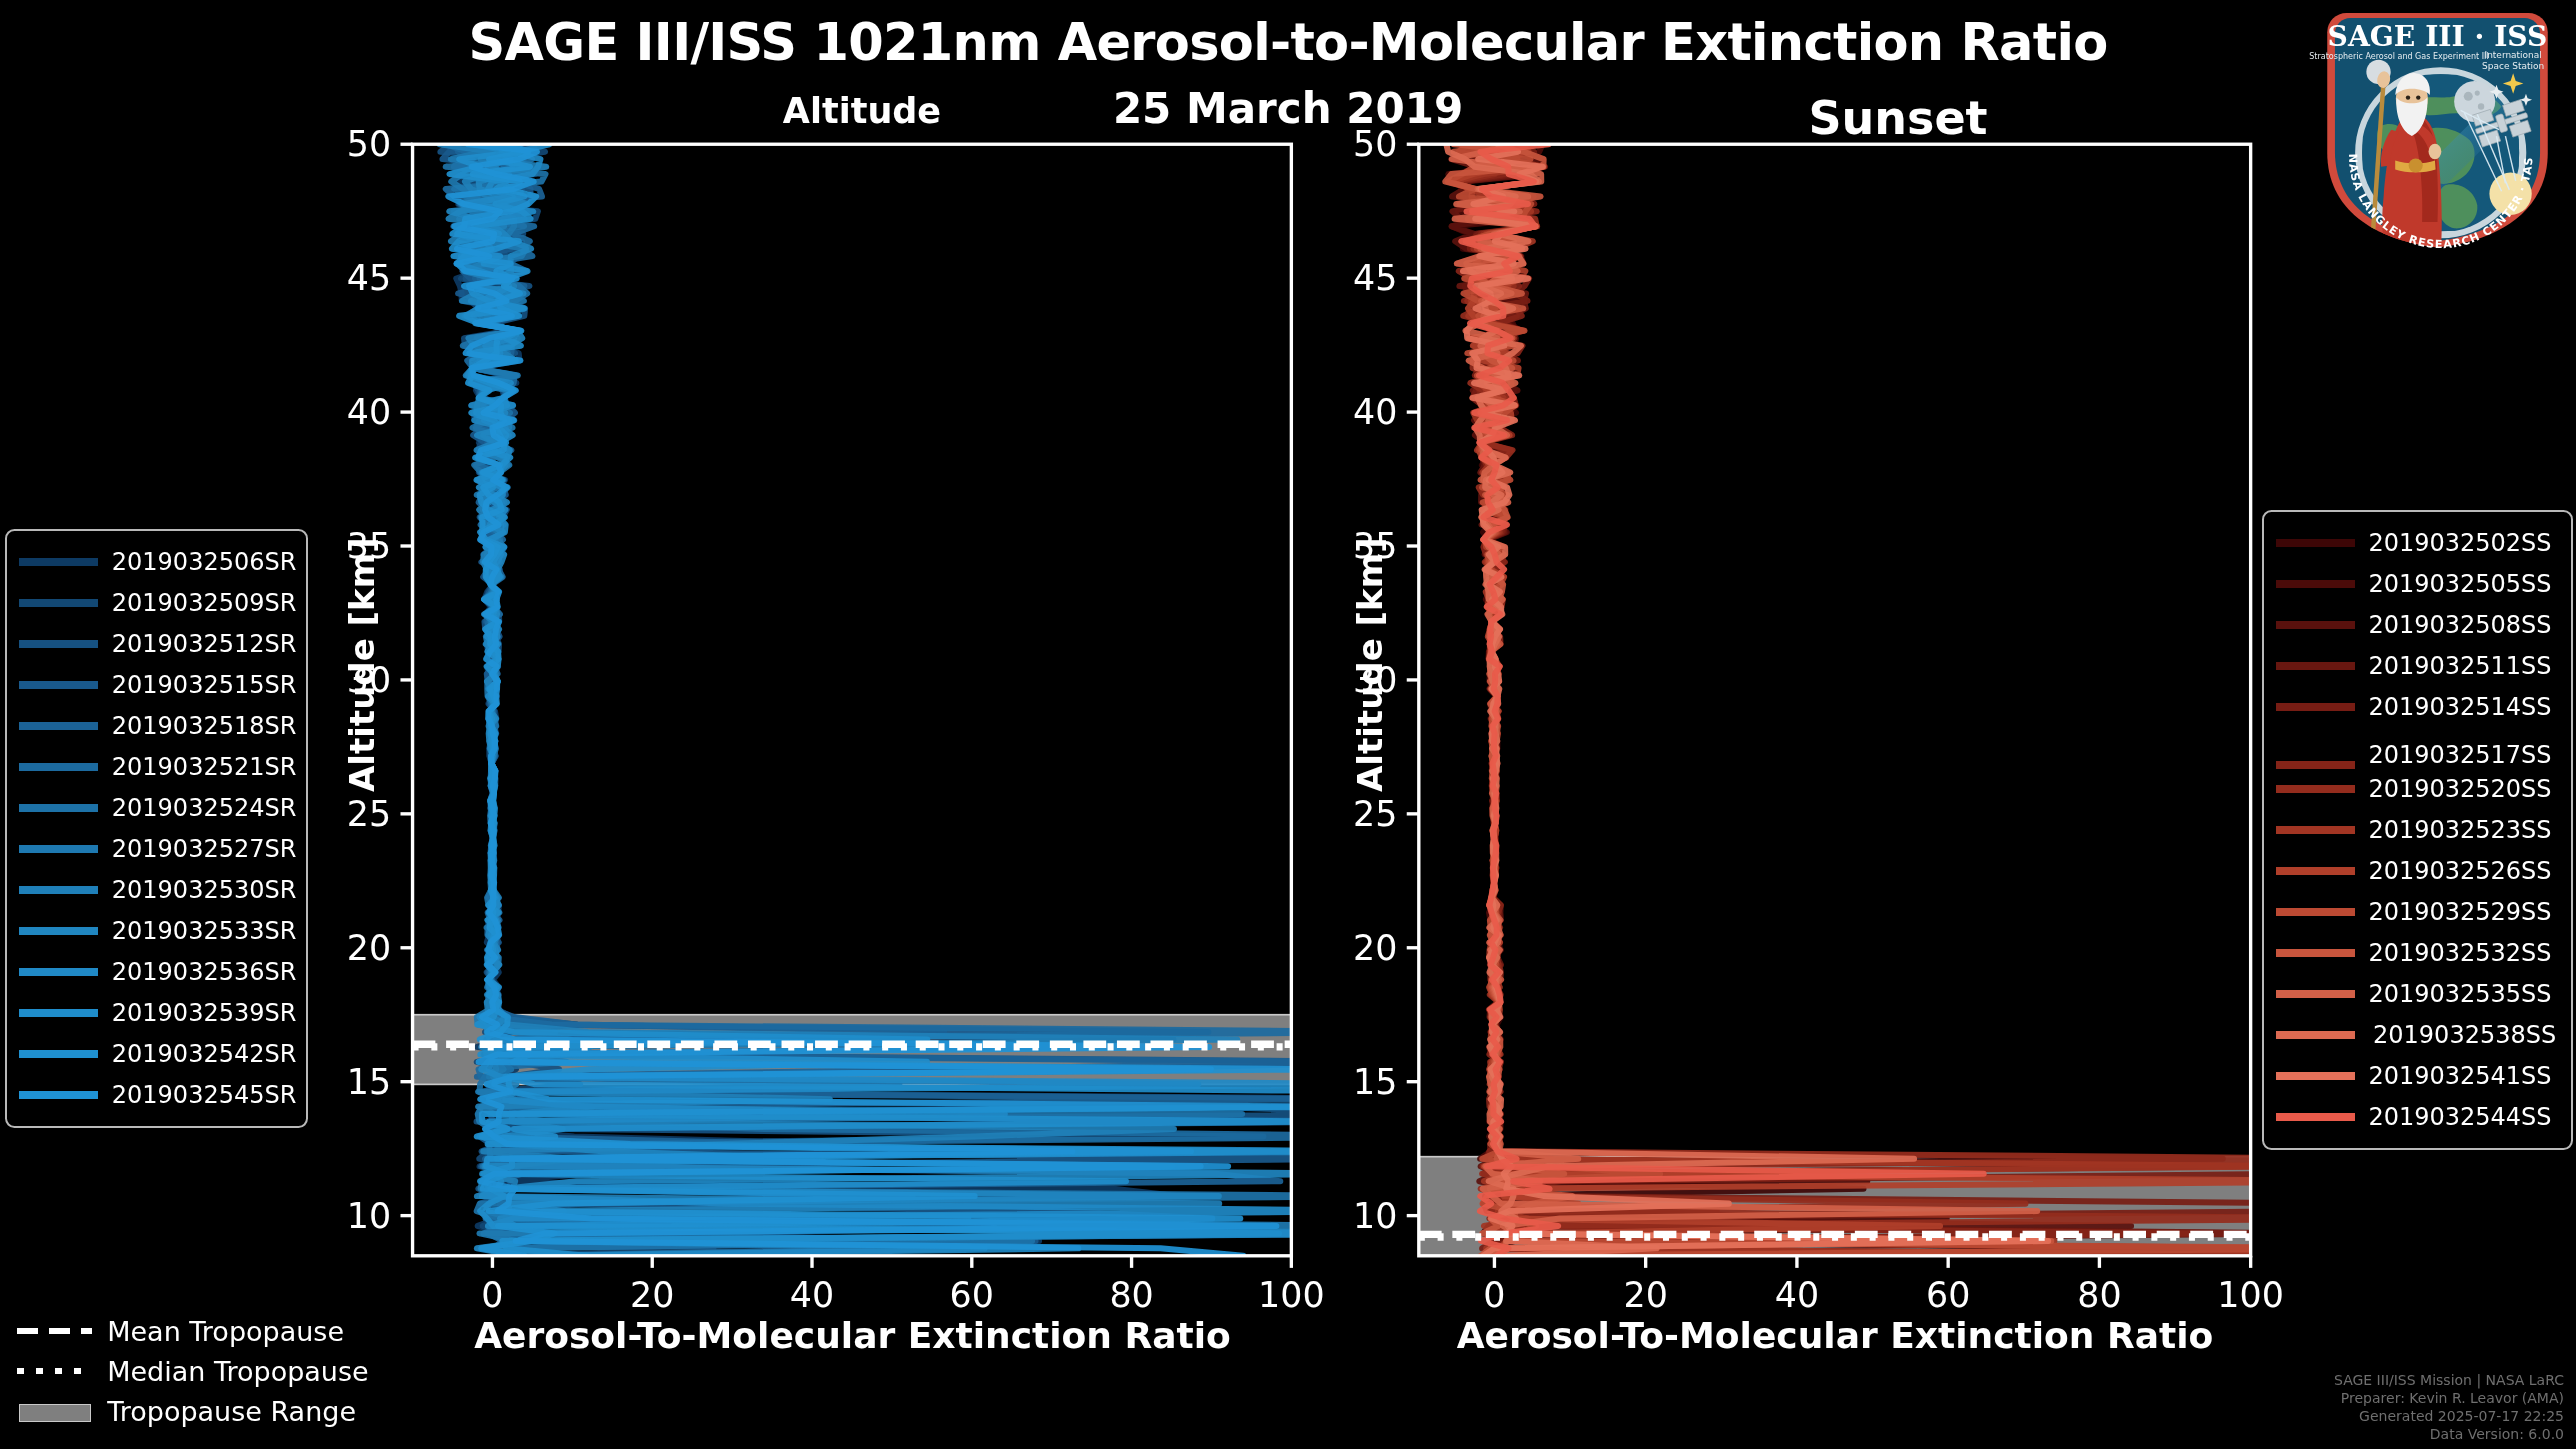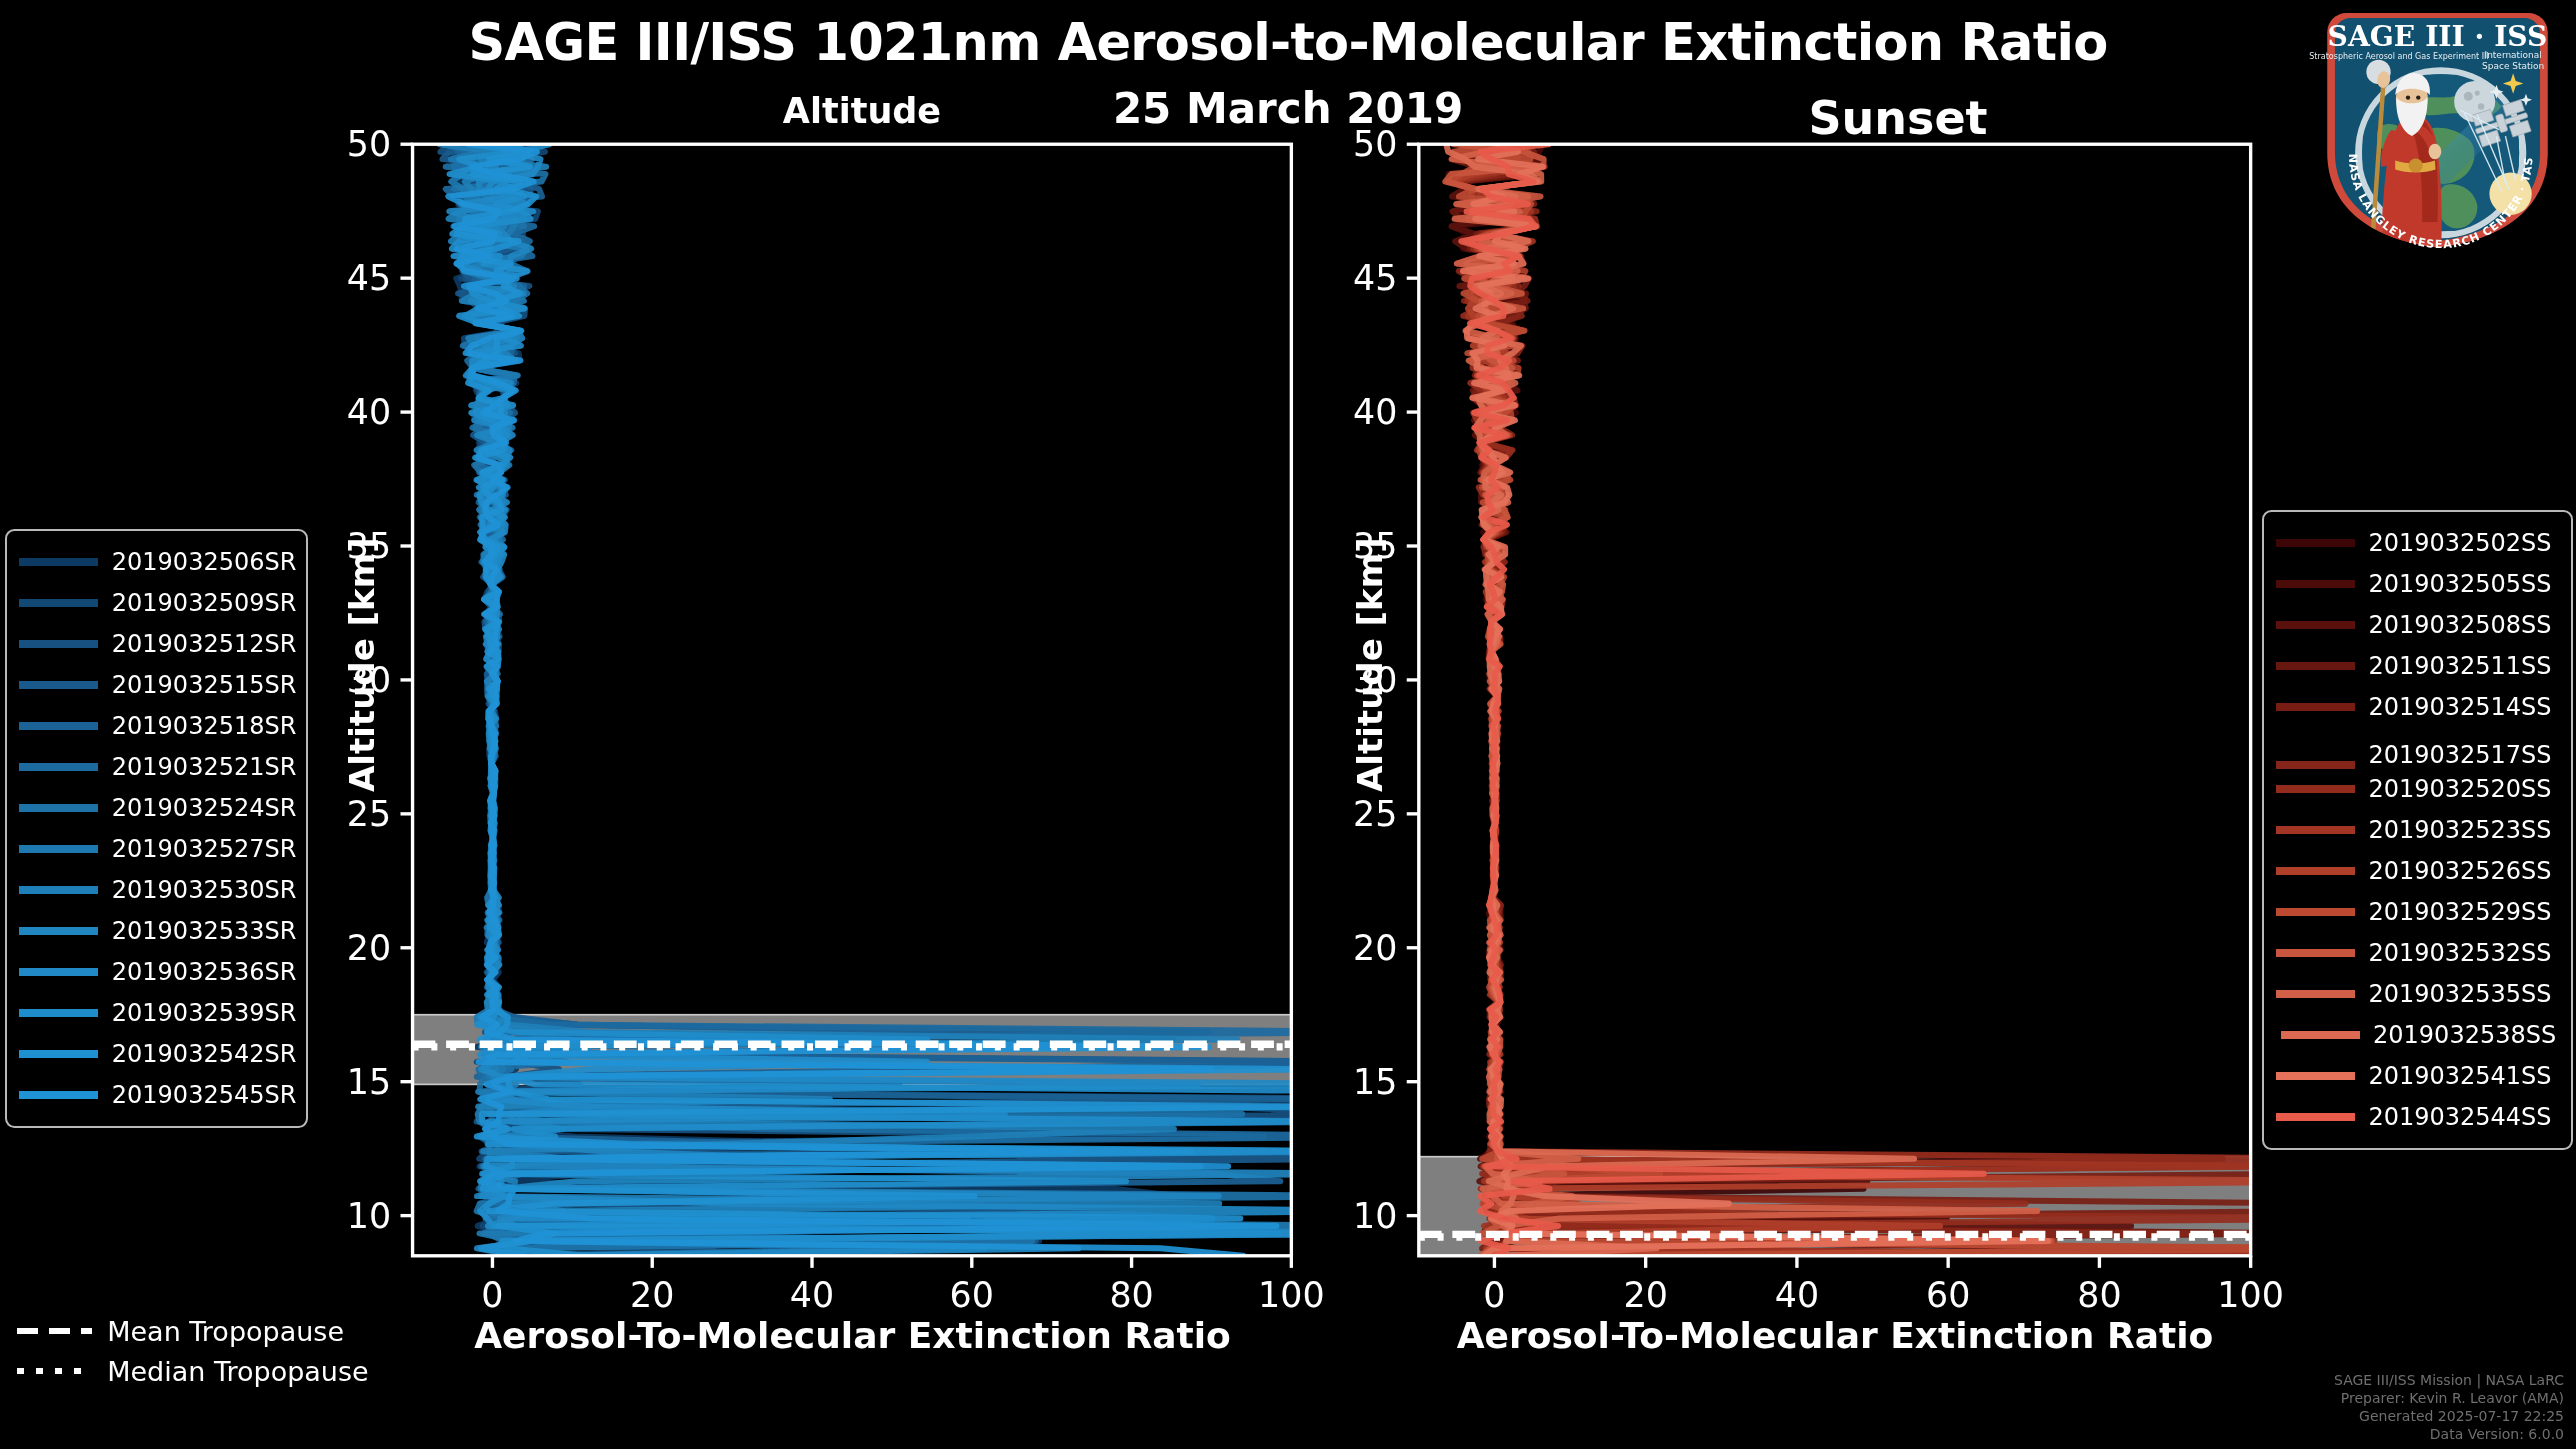--- a/index.html
+++ b/index.html
@@ -287,21 +287,21 @@
       <div class="legend-text">2019032529SS</div>
     </div>
     <div class="legend-row" style="justify-content: flex-start;">
       <div class="legend-swatch" style="background: rgb(200, 85, 61);"></div>
       <div class="legend-text">2019032532SS</div>
     </div>
     <div class="legend-row" style="justify-content: flex-start;">
       <div class="legend-swatch" style="background: rgb(210, 96, 72);"></div>
       <div class="legend-text">2019032535SS</div>
     </div>
-    <div class="legend-row" style="justify-content: flex-end;">
+    <div class="legend-row" style="justify-content: space-between;">
       <div class="legend-swatch" style="background: rgb(220, 106, 82);"></div>
       <div class="legend-text">2019032538SS</div>
     </div>
     <div class="legend-row" style="justify-content: flex-start;">
       <div class="legend-swatch" style="background: rgb(228, 113, 90);"></div>
       <div class="legend-text">2019032541SS</div>
     </div>
     <div class="legend-row" style="justify-content: flex-start;">
       <div class="legend-swatch" style="background: rgb(232, 90, 74);"></div>
       <div class="legend-text">2019032544SS</div>
@@ -313,20 +313,26 @@
       <div class="tk-mark">
         <div class="dash-mark"></div>
       </div>
       <div class="tk-text">Mean Tropopause</div>
     </div>
     <div class="tk-row">
       <div class="tk-mark">
         <div class="dot-mark"></div>
       </div>
       <div class="tk-text">Median Tropopause</div>
+    </div>
+    <div class="tk-row">
+      <div class="tk-mark">
+        <div class="rect-mark"></div>
+      </div>
+      <div class="tk-text">Tropopause Range</div>
     </div>
   </div>
 
 <div class="abs" id="credits">
     <div>SAGE III/ISS Mission | NASA LaRC</div>
     <div>Preparer: Kevin R. Leavor (AMA)</div>
     <div>Generated 2025-07-17 22:25</div>
     <div>Data Version: 6.0.0</div>
   </div>
 

